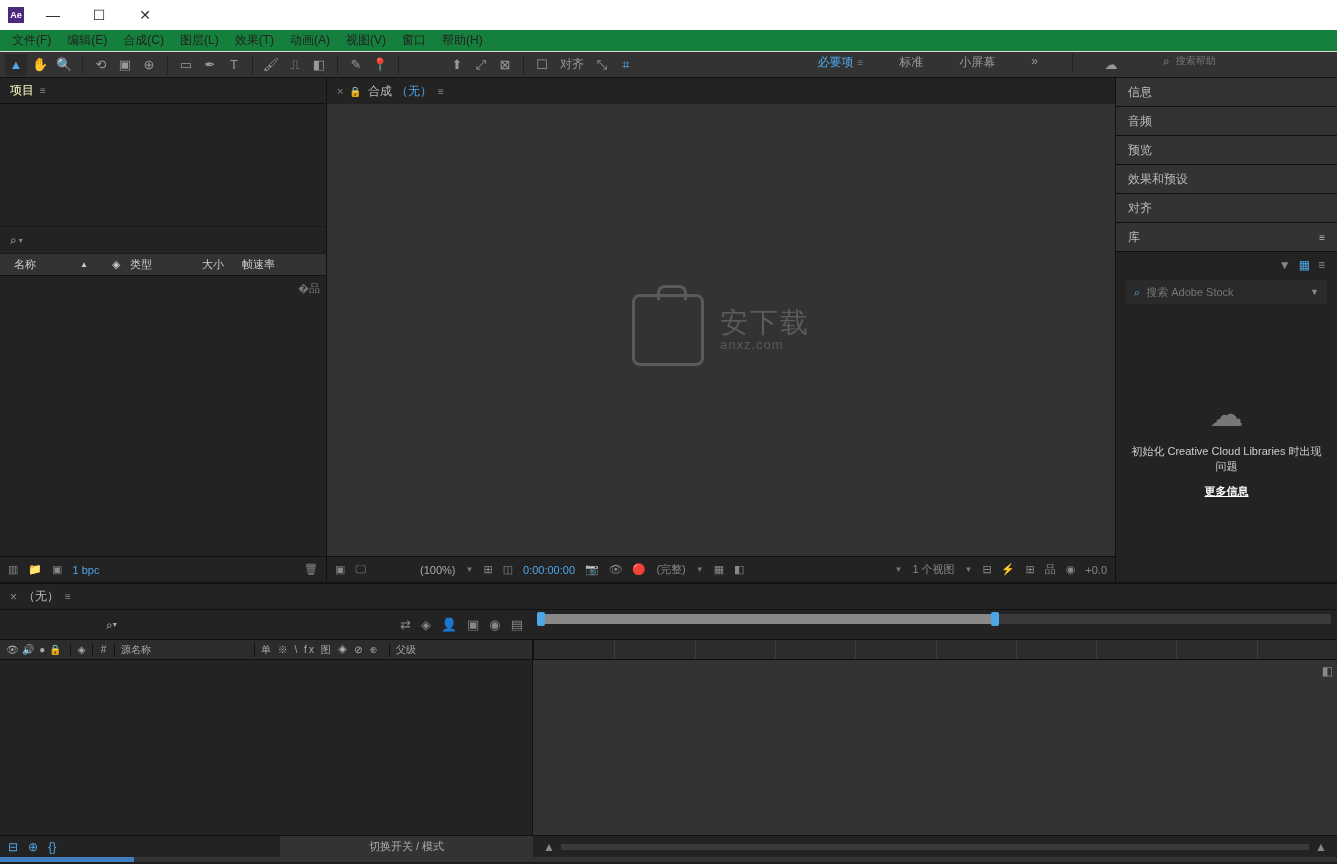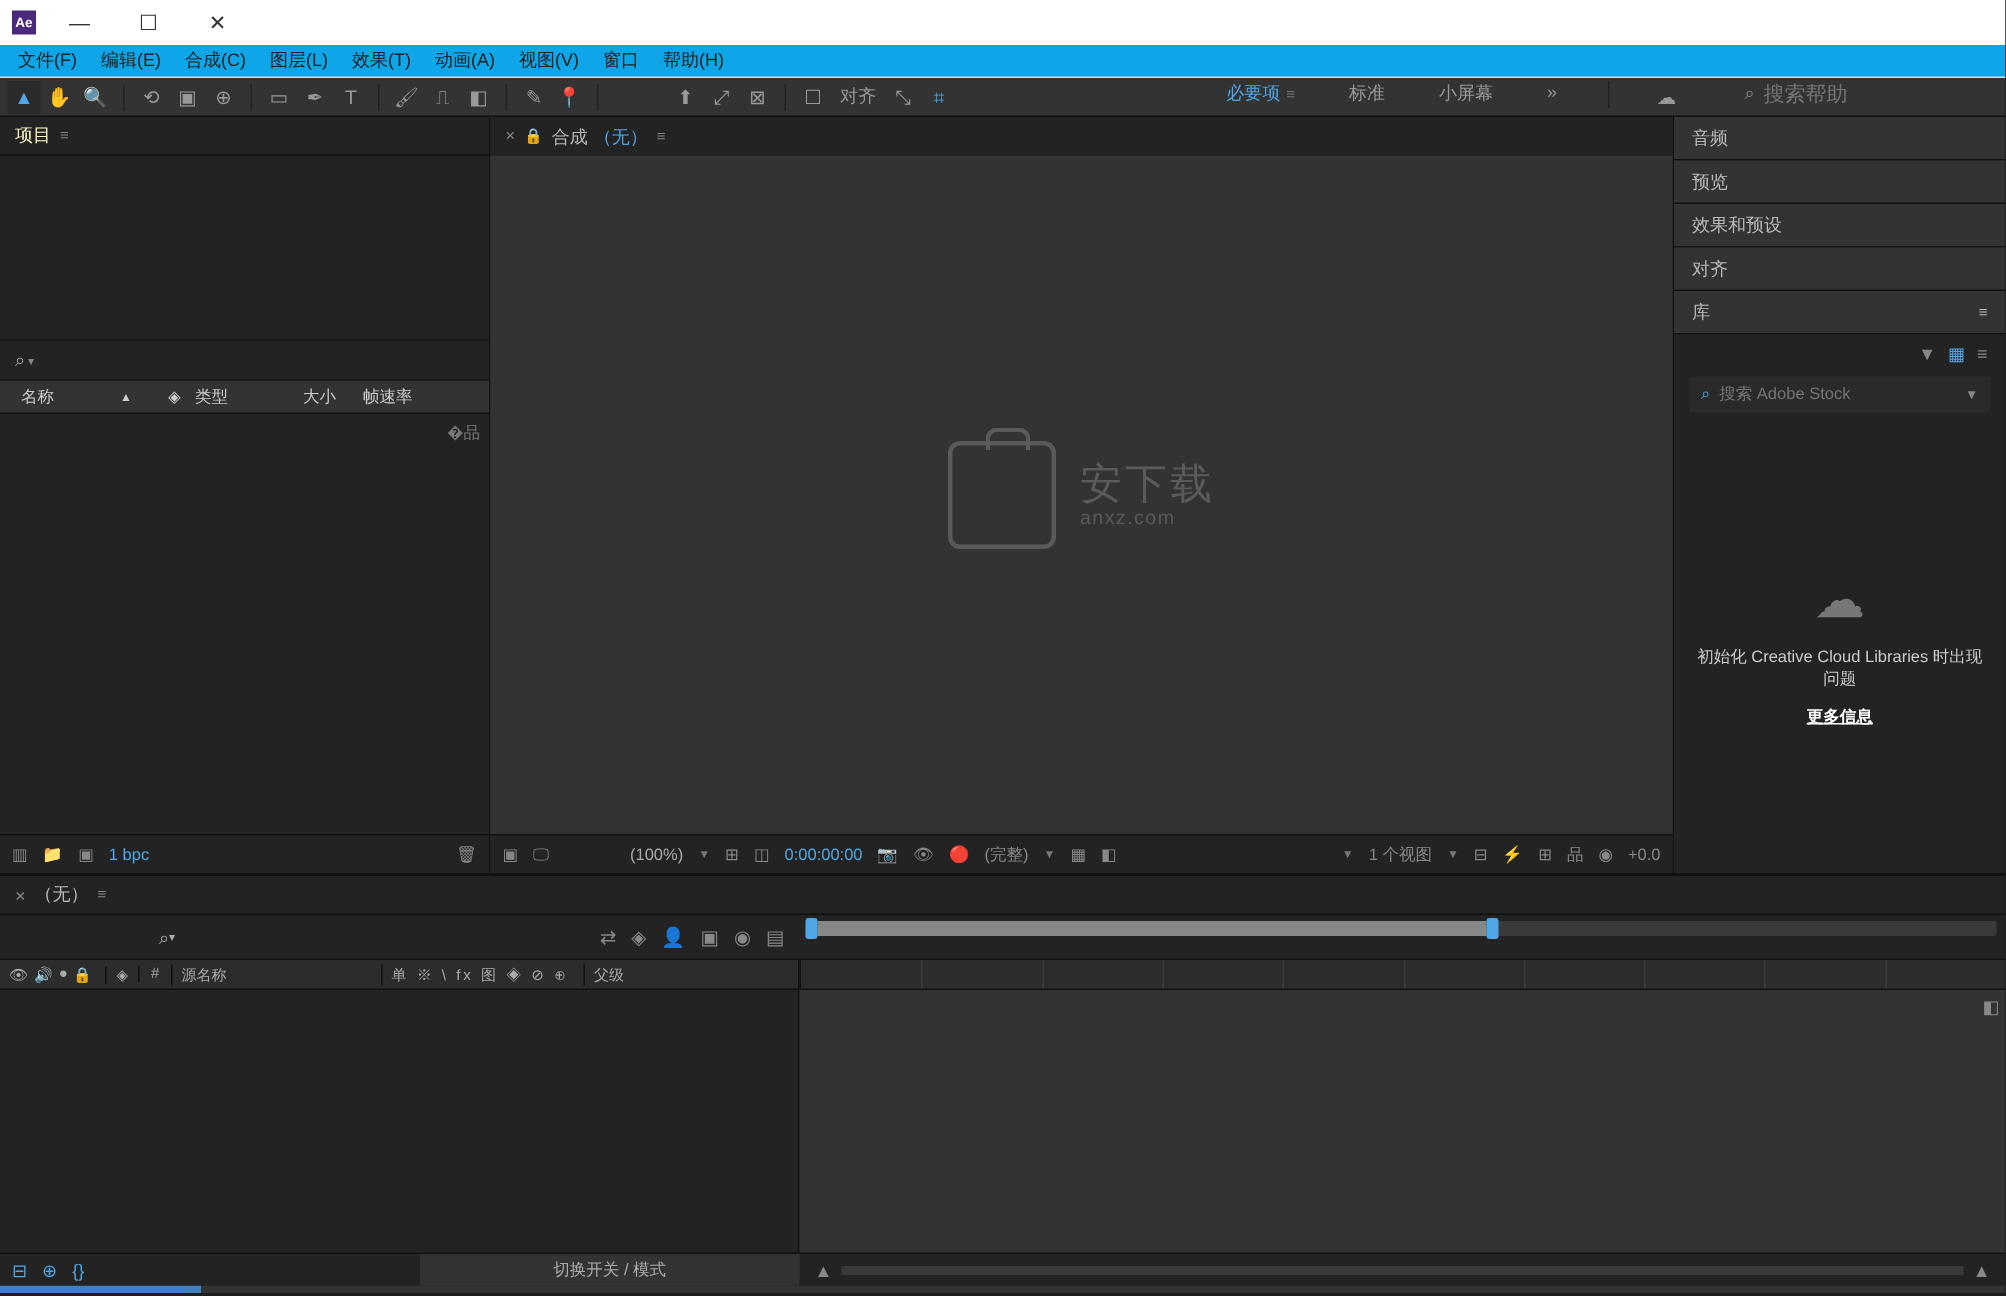--- a/index.html
+++ b/index.html
@@ -2,33 +2,33 @@
 <html><head>
 <meta charset="utf-8">
 <style>
 * { margin: 0; padding: 0; box-sizing: border-box; font-family: "Microsoft YaHei", "Segoe UI", sans-serif; user-select: none; }
 body { background: #1e1e1e; width: 1337px; height: 864px; overflow: hidden; color: #a0a0a0; font-size: 12px; }
 .titlebar { height: 30px; background: #fff; display: flex; align-items: center; padding: 0 8px; color: #333; }
 .titlebar .ae-logo { width: 16px; height: 16px; background: #4b2a7b; color: #fff; font-size: 9px; font-weight: bold; display: inline-flex; align-items: center; justify-content: center; margin-right: 6px; }
 .titlebar .title-text { font-size: 12px; flex: 1; }
 .titlebar .win-controls { display: flex; gap: 0; }
 .titlebar .win-btn { width: 46px; height: 30px; display: flex; align-items: center; justify-content: center; font-size: 14px; cursor: pointer; }
-.menubar { height: 22px; background: #0ea5e9; display: flex; align-items: center; padding: 0 6px; gap: 4px; color: #222; font-size: 12px; border-bottom: 1px solid #ddd; }
+.menubar { height: 22px; background: #15803d; display: flex; align-items: center; padding: 0 6px; gap: 4px; color: #222; font-size: 12px; border-bottom: 1px solid #ddd; }
 .menubar .menu-item { padding: 2px 6px; cursor: pointer; }
 .toolbar { height: 26px; background: #333333; border-bottom: 1px solid #111; display: flex; align-items: center; padding: 0 4px; }
 .toolbar .tool-btn { width: 22px; height: 22px; display: flex; align-items: center; justify-content: center; color: #999; cursor: pointer; font-size: 13px; margin: 0 1px; }
 .toolbar .tool-btn.sel { background: #2a2a2a; color: #4ea6e6; }
 .toolbar .sep { width: 1px; height: 18px; background: #222; margin: 0 6px; }
 .toolbar .workspace-tabs { margin-left: auto; display: flex; align-items: flex-start; gap: 20px; }
 .toolbar .ws-tab { color: #999; cursor: pointer; font-size: 12px; padding: 0 8px; }
 .toolbar .ws-tab.active { color: #4ea6e6; }
 .toolbar .ws-lines { color: #777; font-size: 10px; margin-left: 4px; }
 .toolbar .search-box { display: flex; align-items: center; margin-left: 20px; padding-right: 20px; min-width: 170px; }
 .toolbar .search-box .sicon { color: #888; margin-right: 6px; }
-.toolbar .search-box input { background: transparent; border: none; color: #aaa; font-size: 14px; outline: none; width: 80px; }
+.toolbar .search-box input { background: transparent; border: none; color: #aaa; font-size: 10px; outline: none; width: 80px; }
 .toolbar-label { color: #999; font-size: 12px; margin: 0 6px; }
 .main-area { display: flex; height: 504px; }
 .project-panel { width: 327px; background: #232323; border-right: 1px solid #111; display: flex; flex-direction: column; }
 .panel-tab-row { height: 26px; display: flex; align-items: center; padding: 0 10px; background: #232323; border-bottom: 1px solid #111; }
 .panel-tab-row .tab-name { color: #fef9c3; font-size: 12px; }
 .panel-tab-row .menu-icon { color: #888; margin-left: 6px; font-size: 10px; letter-spacing:1px; }
 .project-empty { flex: 0 0 122px; }
 .project-search { height: 28px; display: flex; align-items: center; padding: 0 10px; border-top: 1px solid #1a1a1a; border-bottom: 1px solid #1a1a1a; }
 .project-search .mag { color: #aaa; font-size: 12px; }
 .project-search .dd { color: #888; font-size: 8px; margin-left: 2px; }
@@ -248,20 +248,21 @@
       <span>⊟</span>
       <span>⚡</span>
       <span>⊞</span>
       <span>品</span>
       <span>◉</span>
       <span>+0.0</span>
     </div>
   </div>
 
   <div class="side-panels">
+    <div class="side-header">信息</div>
     <div class="side-header">音频</div>
     <div class="side-header">预览</div>
     <div class="side-header">效果和预设</div>
     <div class="side-header">对齐</div>
     <div class="side-header lib-row">
       <span>库</span>
       <span style="font-size:10px">≡</span>
     </div>
     <div class="lib-view-toggle">
       <span class="vt">▼</span>

